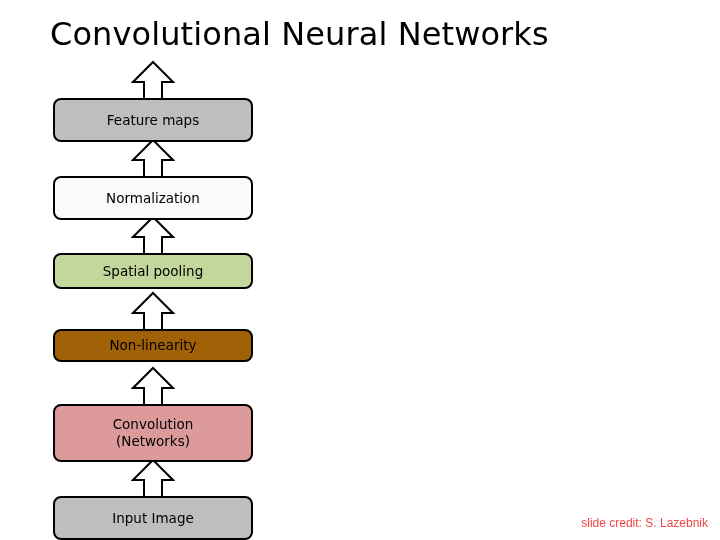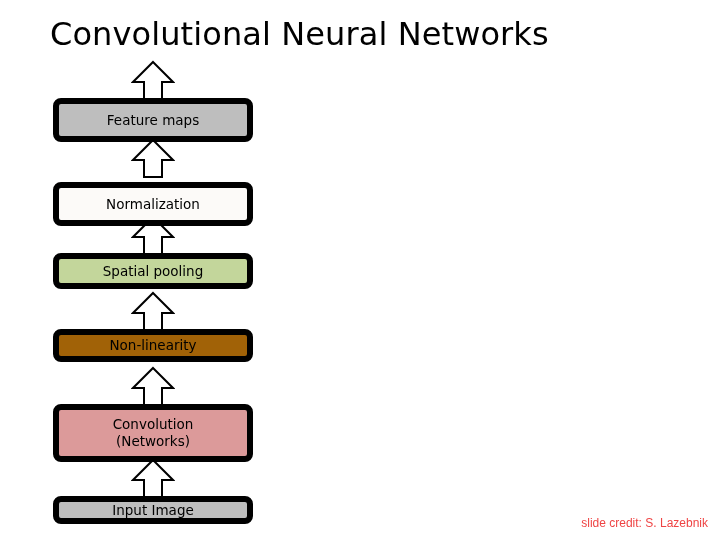--- a/index.html
+++ b/index.html
@@ -45,21 +45,21 @@
     top: 58px;
     width: 200px;
     height: 482px;
   }
 
   .stage {
     position: absolute;
     left: 0;
     width: 200px;
     box-sizing: border-box;
-    border: 6px solid #404040;
+    border: 2px solid #404040;
     border-radius: 8px;
     display: flex;
     align-items: center;
     justify-content: center;
     text-align: center;
     font-size: 13.5px;
     line-height: 17px;
     color: #000000;
   }
   .stage-label {
@@ -127,33 +127,33 @@
         </svg>
       </div>
       <div class="arrow-up" style="top: 400px;">
         <svg viewBox="0 0 44 40" preserveAspectRatio="none" aria-hidden="true">
           <polygon points="22,2 42,22 31,22 31,39 13,39 13,22 2,22" fill="#FFFFFF" stroke="#000000" stroke-width="2" stroke-linejoin="miter"></polygon>
         </svg>
       </div>
       <div class="stage" style="top: 40px; height: 44px; background: rgb(190, 190, 190); border-color: rgb(0, 0, 0);">
         <span class="stage-label">Feature maps</span>
       </div>
-      <div class="stage" style="top: 124px; height: 44px; background: rgb(252, 250, 248); border-color: rgb(0, 0, 0);">
+      <div class="stage" style="top: 118px; height: 44px; background: rgb(252, 250, 248); border-color: rgb(0, 0, 0);">
         <span class="stage-label">Normalization</span>
       </div>
       <div class="stage" style="top: 195px; height: 36px; background: rgb(195, 214, 155); border-color: rgb(0, 0, 0);">
         <span class="stage-label">Spatial pooling</span>
       </div>
       <div class="stage" style="top: 271px; height: 33px; background: #a16207; border-color: rgb(0, 0, 0);">
         <span class="stage-label">Non-linearity</span>
       </div>
       <div class="stage" style="top: 346px; height: 58px; background: rgb(220, 154, 154); border-color: rgb(0, 0, 0);">
         <span class="stage-label">Convolution
 (Networks)</span>
       </div>
-      <div class="stage" style="top: 438px; height: 28px; background: rgb(190, 190, 190); border-color: rgb(0, 0, 0);">
+      <div class="stage" style="top: 438px; height: 44px; background: rgb(190, 190, 190); border-color: rgb(0, 0, 0);">
         <span class="stage-label">Input Image</span>
       </div>
     </div>
 
   <div id="slide-credit">slide credit: S. Lazebnik</div>
 
 </div>
 
 </body></html>

